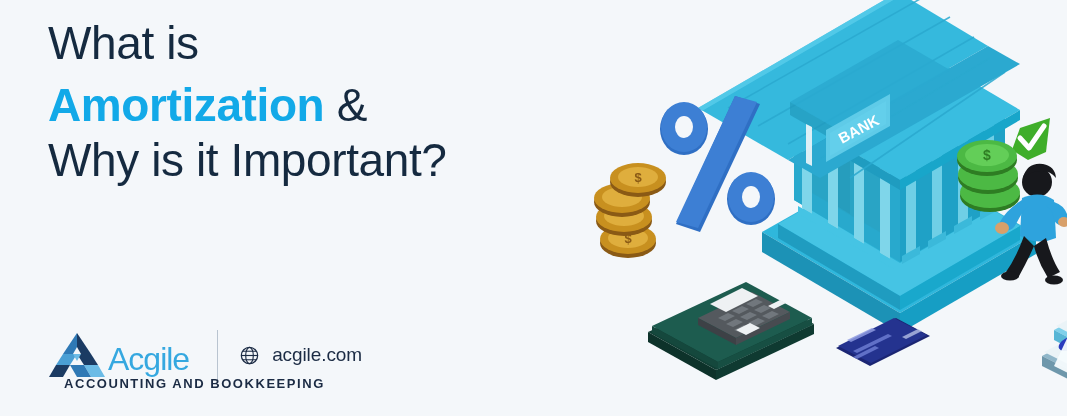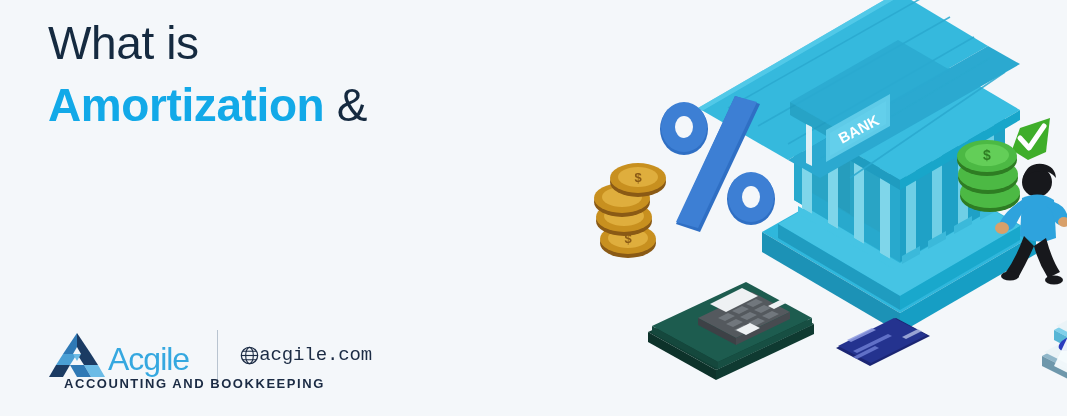--- a/index.html
+++ b/index.html
@@ -64,22 +64,21 @@
   }
   .divider {
     width:1px;
     height:50px;
     background:#b9c4d0;
     margin:0 22px 0 28px;
   }
   .site {
     display:flex;
     align-items:center;
-    gap:0;
-    font-family:Liberation Mono, monospace;
+    gap:13px;
   }
   .site-label {
     font-size:19px;
     color:#1b2b44;
     letter-spacing:-0.1px;
   }
   .globe-small { width:19px; height:19px; display:block; }
 
   
   .art {
@@ -88,20 +87,21 @@
     width:517px; height:416px;
   }
   .art svg { display:block; width:517px; height:416px; }
 </style>
 </head>
 <body>
 
 <div class="headline">
   <div class="line l1">What is</div>
   <div class="line l2"><span class="accent">Amortization</span> <span class="amp">&amp;</span></div>
+  <div class="line l3">Why is it Important?</div>
 </div>
 
 <div class="footer-row">
 
   <div class="logo-lockup">
     <svg class="logo-mark" viewBox="0 0 58 46">
       <polygon points="29,1 43,22 33,22 29,15" fill="#1b3b63"></polygon>
       <polygon points="29,1 15,22 25,22 29,15" fill="#2f79b5"></polygon>
       <polygon points="15,22 29,22 22,33 8,33" fill="#4a9fd4"></polygon>
       <polygon points="29,22 43,22 50,33 36,33" fill="#1b3b63"></polygon>

